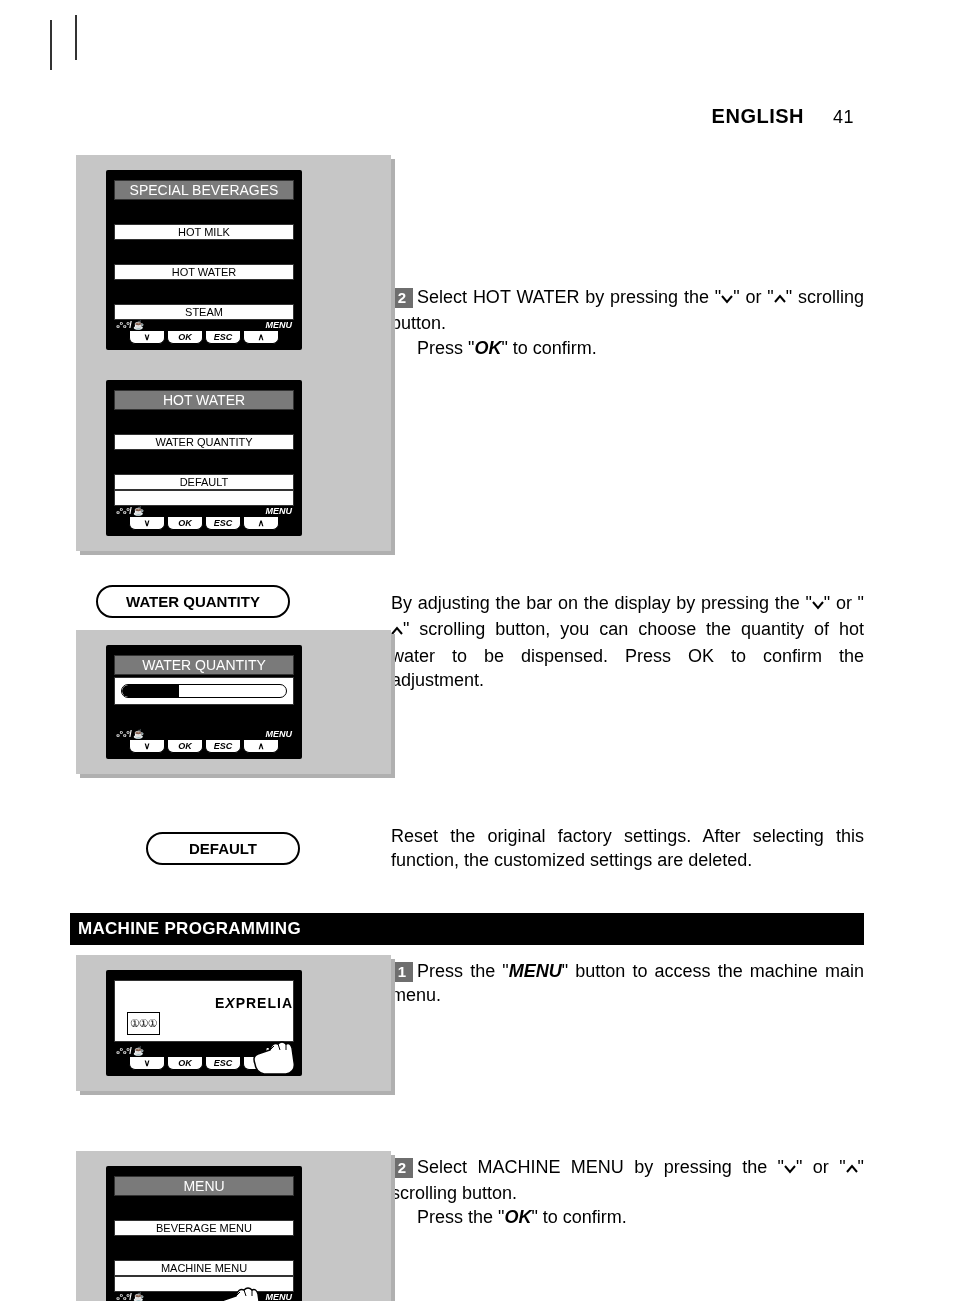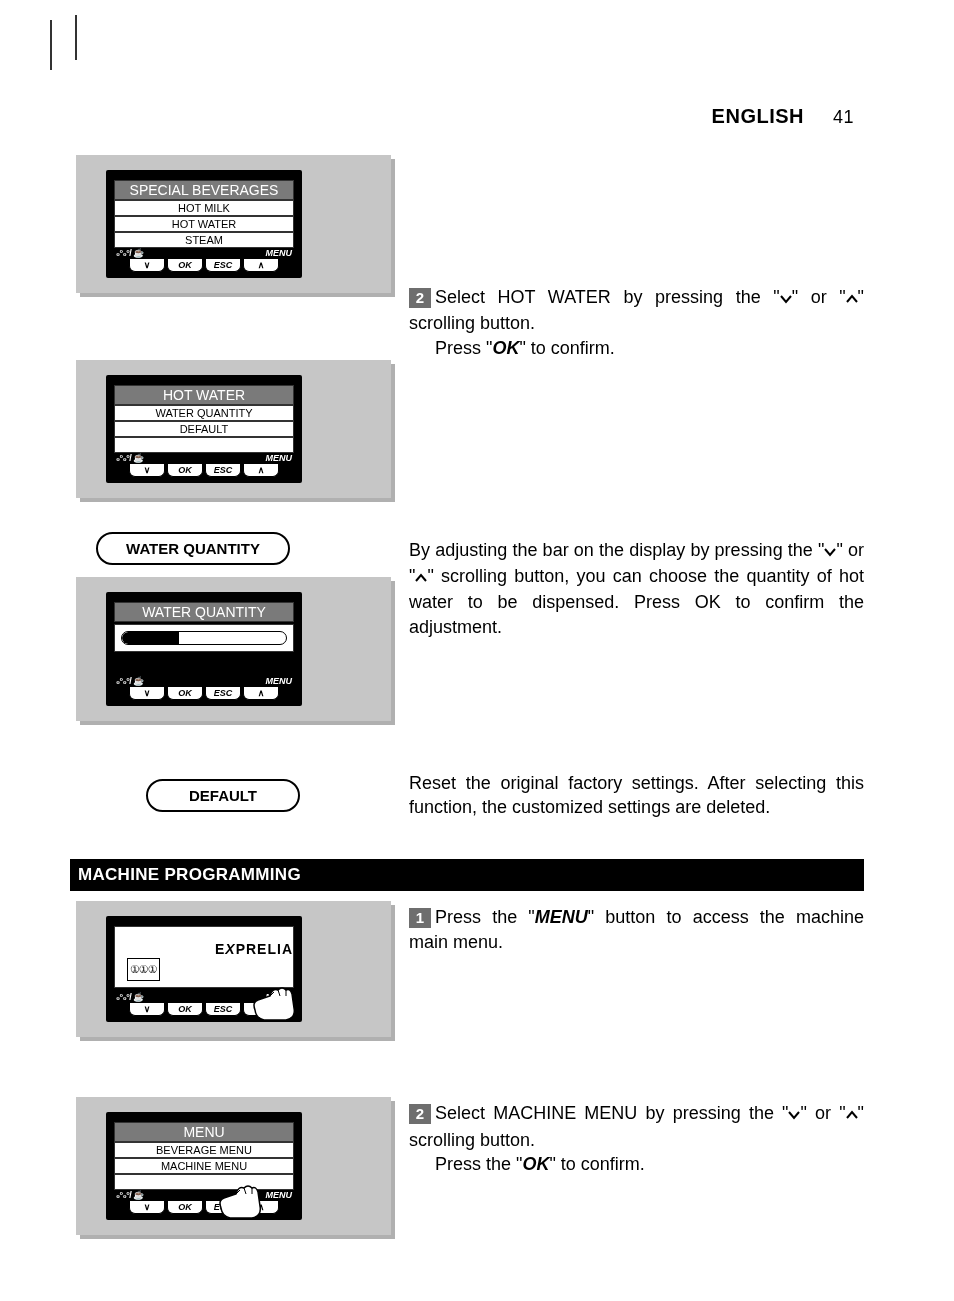--- a/index.html
+++ b/index.html
@@ -17,25 +17,25 @@
   
   .reg{position:absolute;top:20px;left:20px;}
   .reg .v1{position:absolute;left:30px;top:0;width:2px;height:50px;background:#333;}
   .reg .v2{position:absolute;left:55px;top:-5px;width:2px;height:45px;background:#333;}
   .header{position:absolute;right:100px;top:105px;font-weight:700;letter-spacing:.5px;}
   .header .lang{font-size:20px;font-weight:800;}
   .header .pg{font-size:18px;font-weight:400;margin-left:24px;}
   .content{position:absolute;left:76px;top:155px;right:90px;}
   .row{display:flex;align-items:flex-start;}
   .left{width:var(--left-col);flex:0 0 var(--left-col);position:relative;}
-  .right{flex:1;padding-left:10px;font-size:18px;line-height:1.35;margin-left:8px;}
+  .right{flex:1;font-size:18px;line-height:1.35;}
   
   .lcd{position:relative;width:180px;background:var(--screen-black);border-radius:2px;padding:10px 8px 6px;margin:14px auto 14px 30px;}
   .lcd .title-row{background:var(--screen-grey);color:#fff;font-size:14px;text-align:center;padding:1px 2px;border:1px solid #333;font-family:Arial,sans-serif;}
-  .lcd .item-row{background:var(--screen-white);color:#000;font-size:11px;text-align:center;padding:1px 2px;border:1px solid #333;font-family:Arial,sans-serif;}
+  .lcd .item-row{background:var(--screen-white);color:#000;font-size:11px;text-align:center;padding:1px 2px;border:1px solid #333;font-family:Arial,sans-serif;margin-top:24px;}
   .lcd .blank-row{background:var(--screen-white);height:14px;border:1px solid #333;}
   .lcd .top-labels{display:flex;justify-content:space-between;font-size:9px;color:#fff;font-style:italic;padding:0 2px 1px;}
   .lcd .top-labels .l{font-style:normal;font-weight:bold;letter-spacing:-.5px;}
   .lcd .top-labels .r{font-weight:bold;}
   .lcd .btns{display:flex;gap:2px;justify-content:center;}
   .lcd .btn{background:var(--screen-white);color:#000;font-size:9px;font-style:italic;font-weight:bold;min-width:26px;text-align:center;border-radius:0 0 6px 6px;padding:0 4px;line-height:12px;border:1px solid #000;border-top:none;}
   .lcd .btn.arrow{font-style:normal;}
   
   .lcd .white-area{background:#fff;border:1px solid #333;height:60px;position:relative;}
   .lcd .brand{position:absolute;top:14px;left:0;right:0;text-align:right;font-weight:bold;font-size:14px;letter-spacing:1px;}

